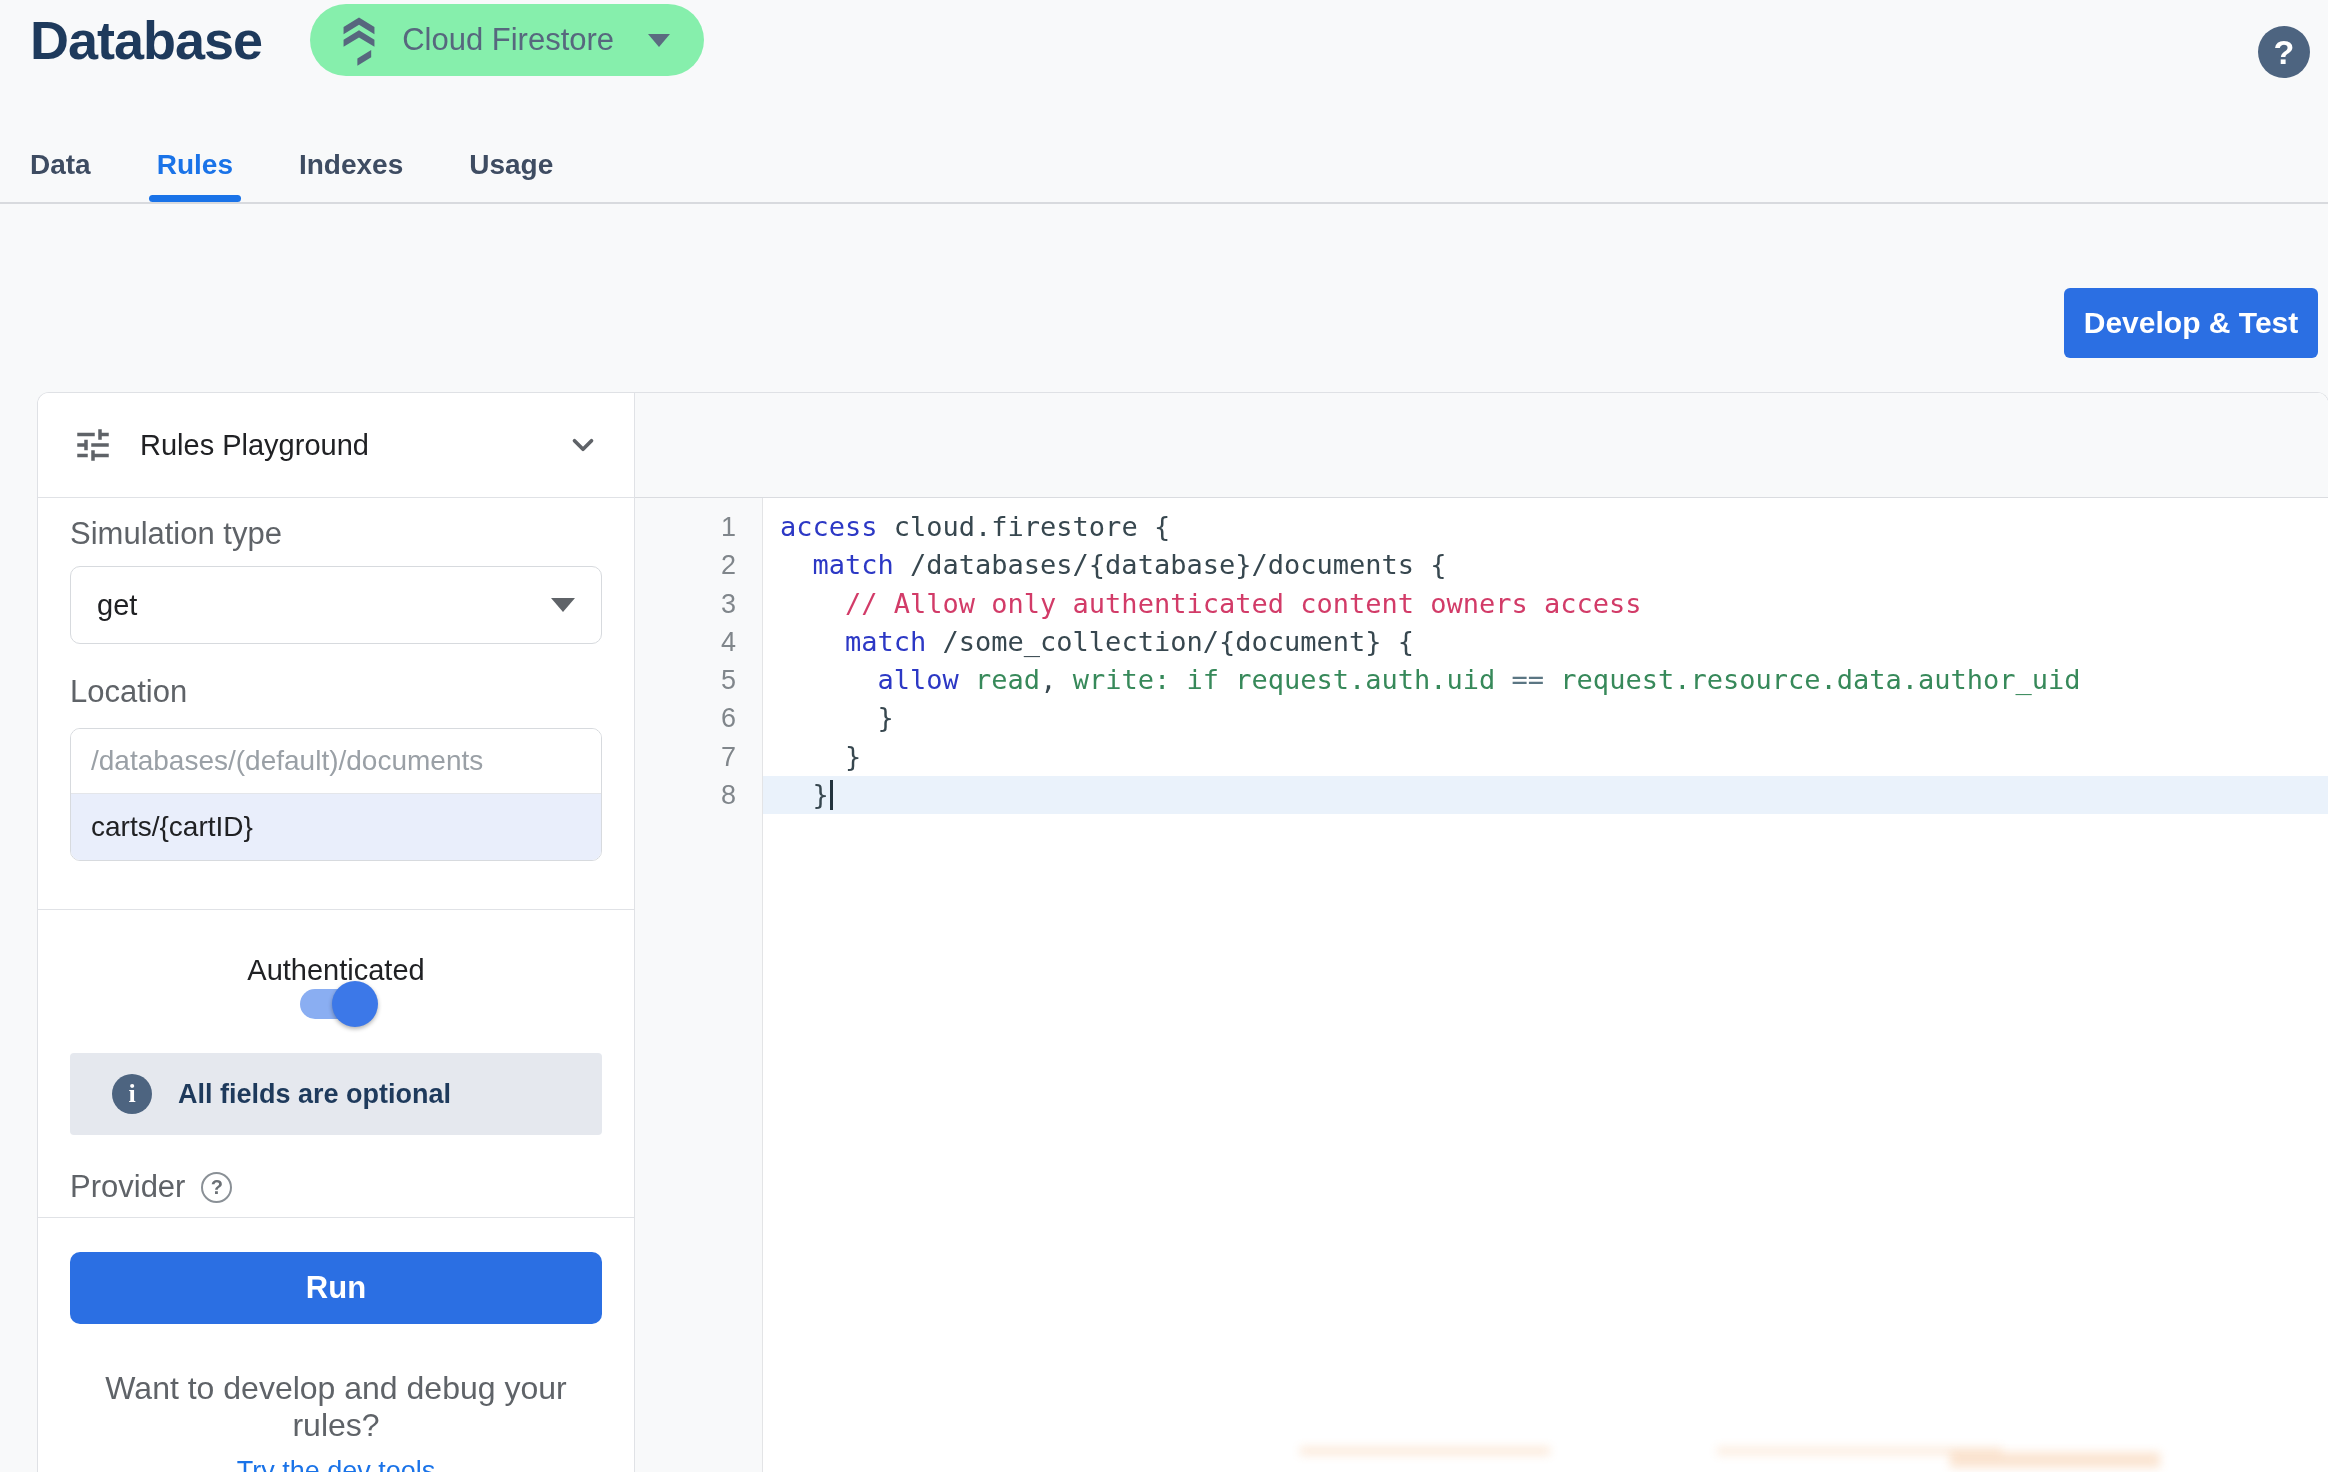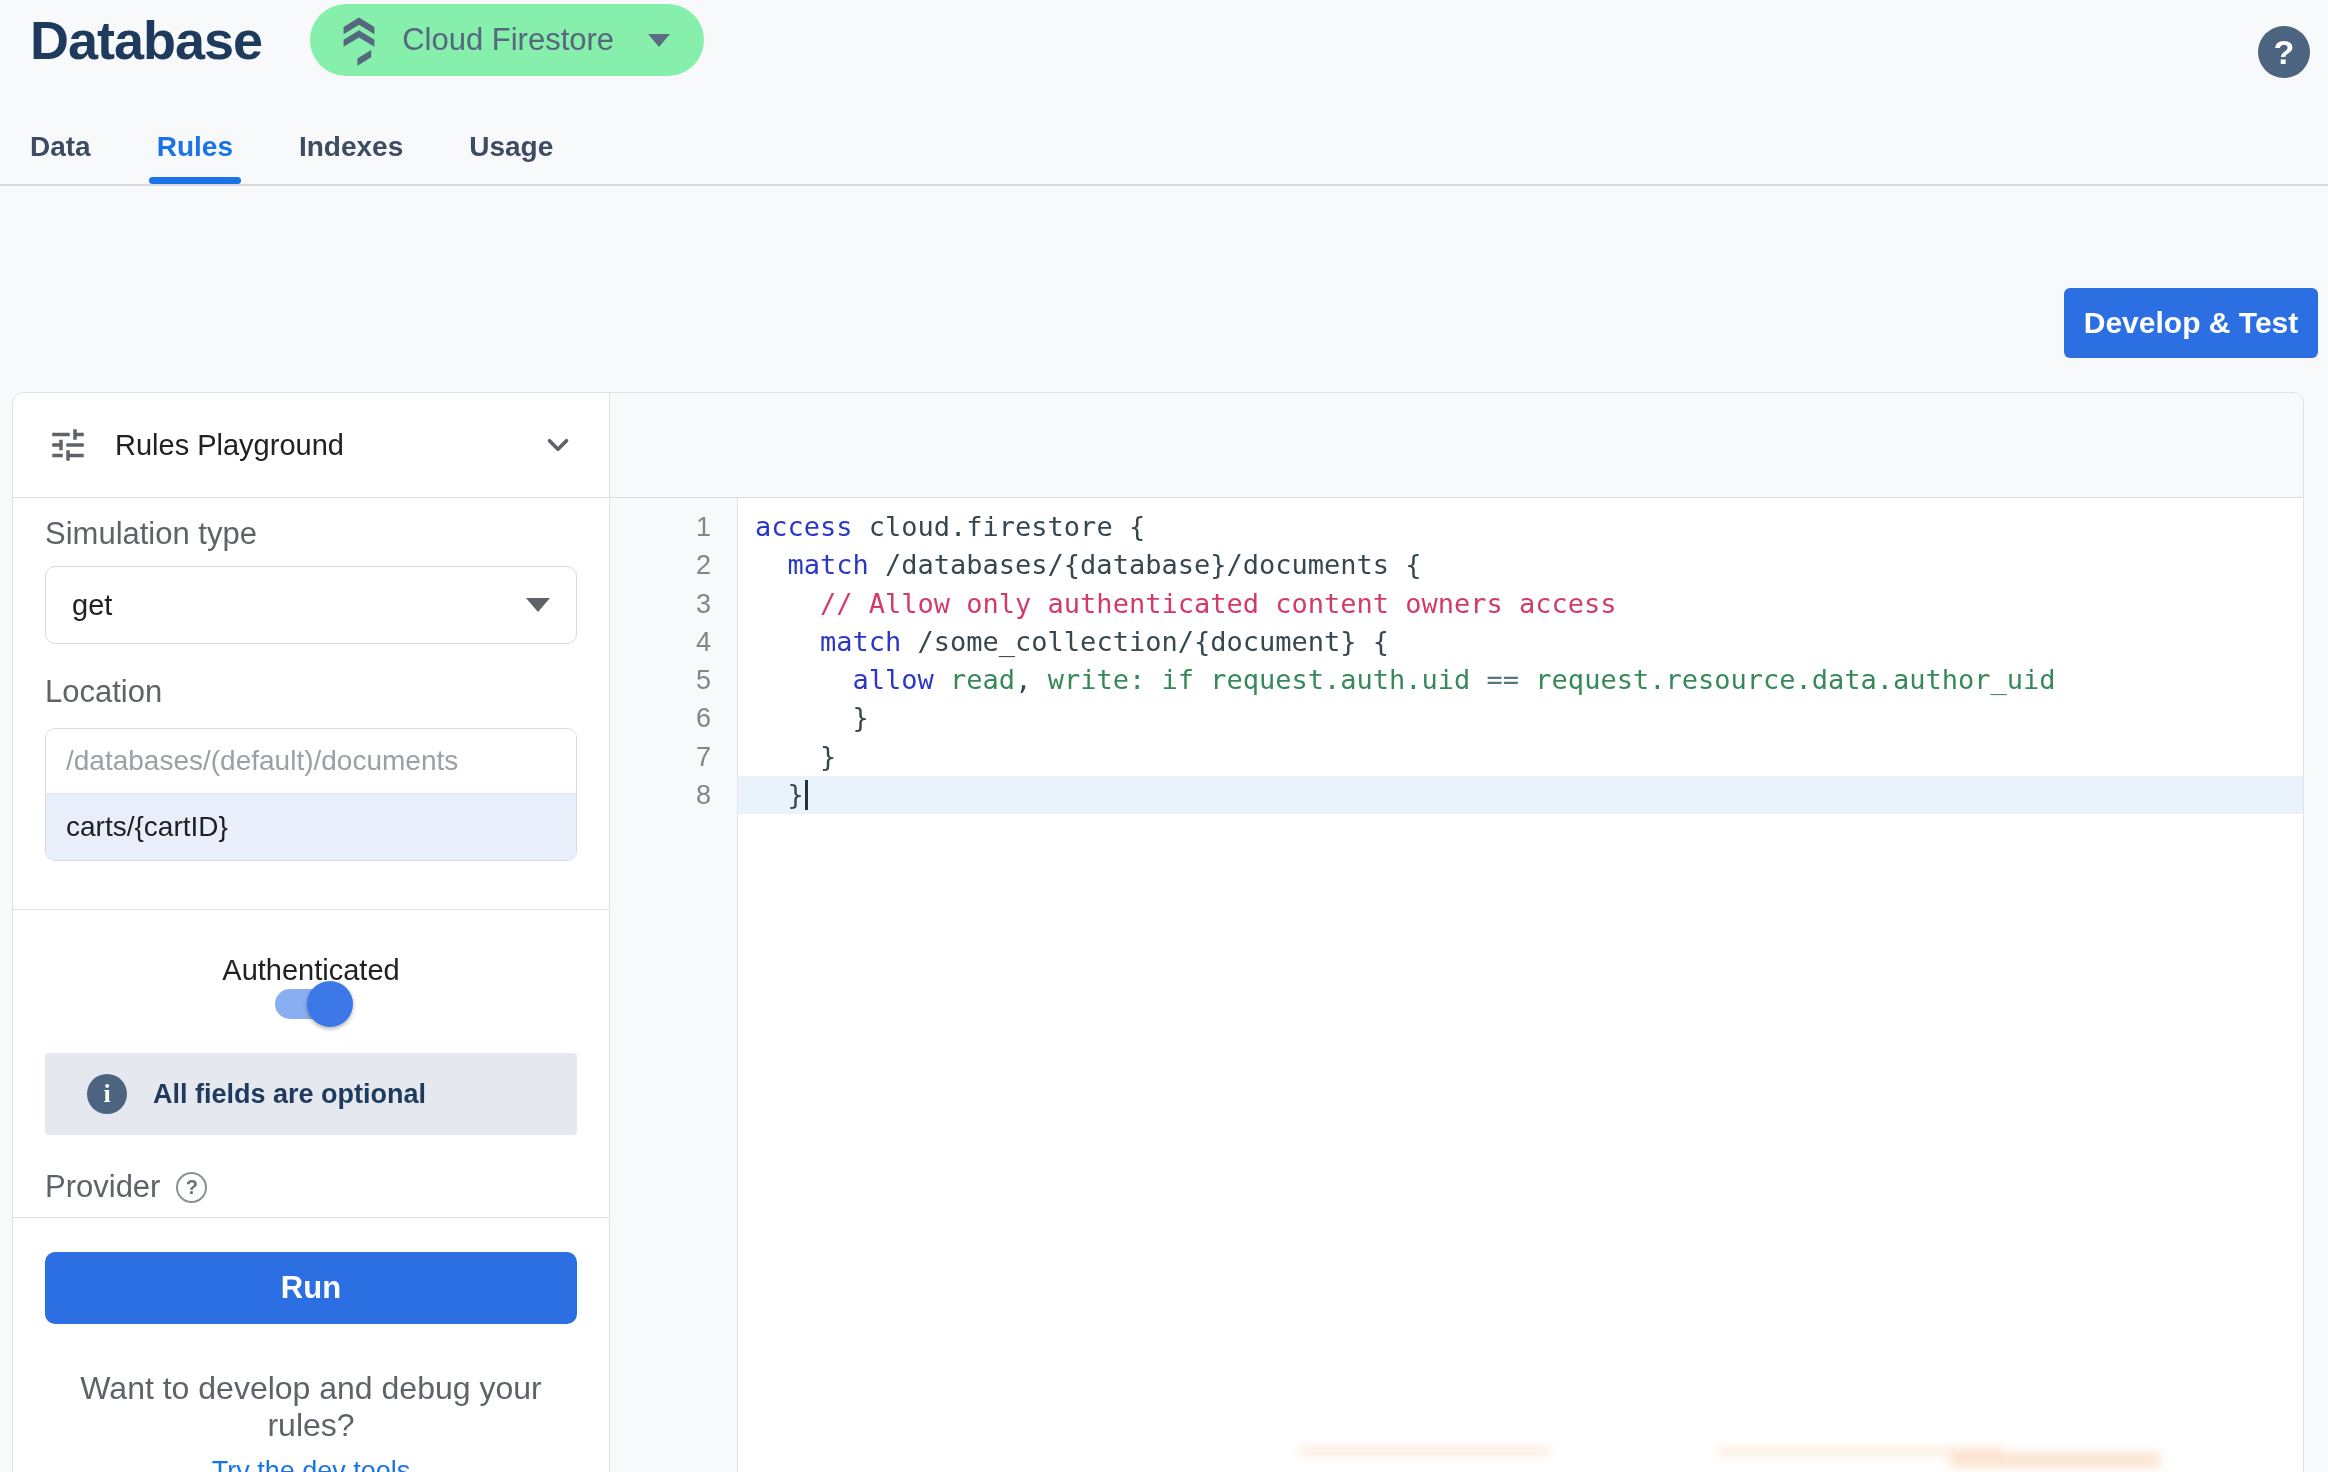--- a/index.html
+++ b/index.html
@@ -29,21 +29,21 @@
     border-top:13px solid #5b6b80; margin-left:34px;
   }
   .help-fab {
     position:absolute; top:26px; left:2258px; width:52px; height:52px; border-radius:50%;
     background:#4d6480; color:#fff; font-size:34px; font-weight:700;
     display:flex; align-items:center; justify-content:center; cursor:pointer;
   }
 
   
   .tabs {
-    position:absolute; top:126px; left:0; right:0; padding-left:30px;
+    position:absolute; top:144px; left:0; right:0; padding-left:30px;
     border-bottom:2px solid #d8dade; height:60px;
   }
   .tab {
     display:inline-block; position:relative; margin-right:66px;
     font-size:28px; font-weight:700; color:#3e4c62; line-height:42px; height:58px;
     cursor:pointer;
   }
   .tab.active { color:#1a73e8; }
   .tab.active::after {
     content:""; position:absolute; left:-8px; right:-8px; bottom:0; height:7px;
@@ -52,21 +52,21 @@
 
   
   .dev-test-btn {
     position:absolute; top:288px; left:2064px; width:254px; height:70px;
     background:#2b6fe3; border:none; border-radius:6px;
     color:#fff; font-size:30px; font-weight:700; font-family:inherit; cursor:pointer;
   }
 
   
   .card {
-    position:absolute; top:392px; left:12px; width:2292px; height:1080px;
+    position:absolute; top:392px; left:37px; width:2292px; height:1080px;
     background:#fff; border:1px solid #dfe1e5; border-bottom:none;
     border-radius:12px 12px 0 0; display:flex; overflow:hidden;
   }
 
   
   .playground { width:597px; border-right:1px solid #e0e2e6; background:#fff; flex-shrink:0; }
   .pg-header {
     height:105px; display:flex; align-items:center; padding:0 34px;
     border-bottom:1px solid #e0e2e6;
   }

